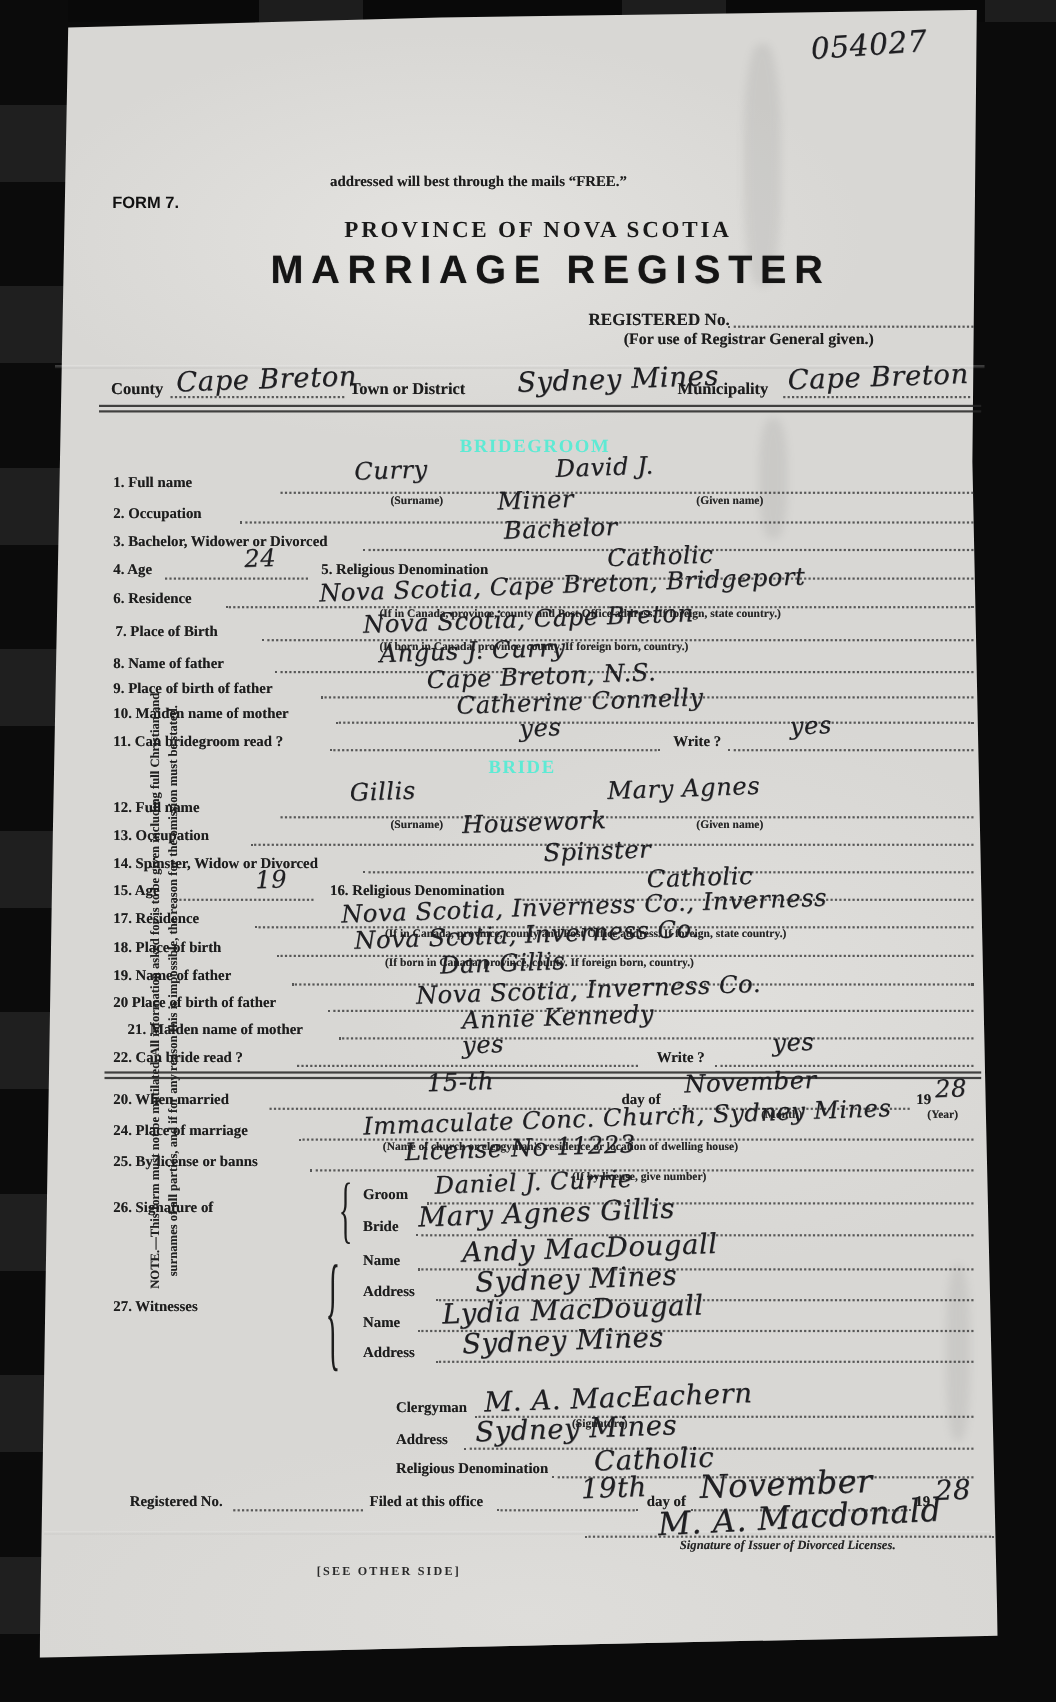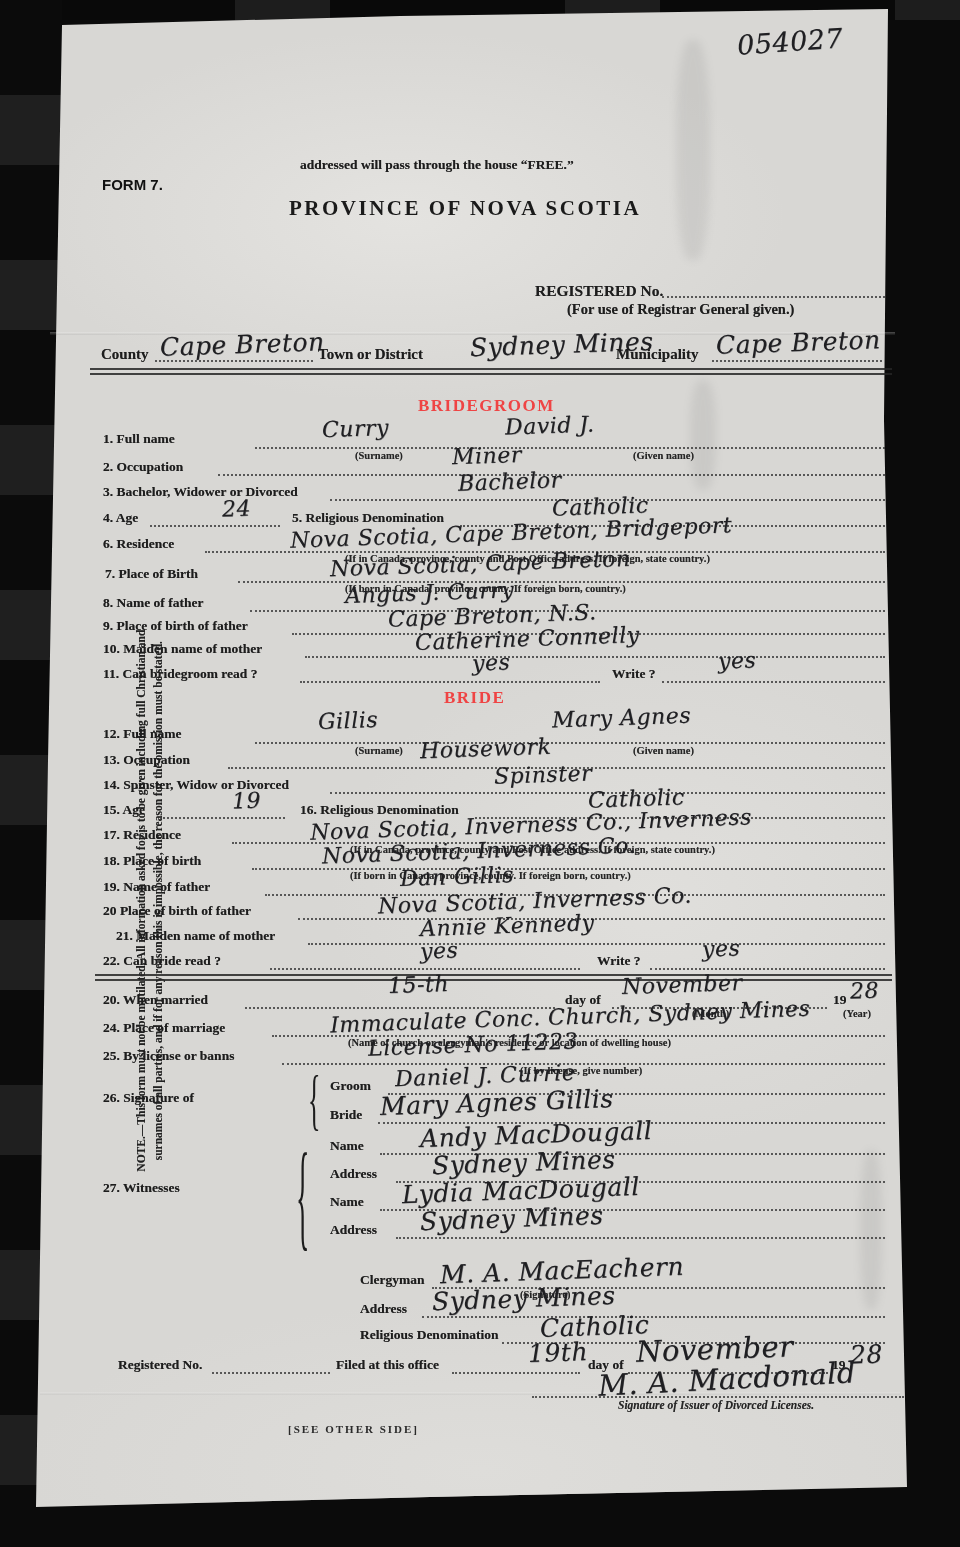--- a/index.html
+++ b/index.html
@@ -21,22 +21,22 @@
       #d8d7d4;}
   .crease{background:linear-gradient(180deg,rgba(255,255,255,.55),rgba(90,90,90,.25));height:3px;}
   .ghost{filter:blur(4px);opacity:.10;background:#555;border-radius:40%;}
   
   .lbl{font-weight:bold;font-size:13.5px;color:#1d1d1d;white-space:nowrap;
        text-shadow:0 0 .6px rgba(20,20,20,.5);}
   .sub{font-weight:bold;font-size:10.5px;color:#262626;white-space:nowrap;
        text-shadow:0 0 .5px rgba(30,30,30,.45);}
   .big-title{font-family:"Liberation Sans",sans-serif;font-weight:bold;font-size:36px;
        letter-spacing:7px;color:#151515;white-space:nowrap;text-shadow:0 0 .8px rgba(0,0,0,.5);}
-  .province{font-weight:bold;font-size:21px;letter-spacing:2.5px;color:#1a1a1a;white-space:nowrap;}
-  .sect{font-weight:bold;font-size:17px;letter-spacing:1.5px;color:#ef4444;white-space:nowrap;}
+  .province{font-weight:bold;font-size:21px;letter-spacing:2.5px;color:#1a1a1a;white-space:nowrap;margin-left:24px;}
+  .sect{font-weight:bold;font-size:17px;letter-spacing:1.5px;color:#5eead4;white-space:nowrap;}
   .form-no{font-family:"Liberation Sans",sans-serif;font-weight:bold;font-size:15px;color:#111;}
   
   .hw{font-family:"DejaVu Serif",serif;font-style:italic;font-size:22px;color:#1f1f22;
       white-space:nowrap;transform:rotate(-2deg);letter-spacing:.5px;
       text-shadow:.4px .4px .5px rgba(25,25,30,.45);}
   .hw-lg{font-size:25px;}
   .hw-xl{font-size:29px;}
   
   .dots{border-bottom:2px dotted #383838;height:0;opacity:.8;}
   .rule2{border-top:2px solid #262626;border-bottom:2px solid #262626;height:3px;opacity:.85;}
@@ -56,23 +56,24 @@
   <div class="abs paper"></div>
 
   <div class="abs crease" style="left:50px;top:332px;width:845px;opacity:.5"></div>
   <div class="abs crease" style="left:40px;top:1392px;width:860px;opacity:.35"></div>
   <div class="abs ghost" style="left:676px;top:40px;width:34px;height:220px"></div>
   <div class="abs ghost" style="left:690px;top:380px;width:26px;height:110px"></div>
   <div class="abs ghost" style="left:860px;top:1150px;width:22px;height:160px"></div>
 
   <div class="abs hw hw-lg" style="left:737px;top:26px;transform:rotate(-4deg);font-size:27px">054027</div>
 
-  <div class="abs lbl" style="left:300px;top:157px">addressed will pass through the house “FREE.”</div>
+  <div class="abs lbl" style="left:300px;top:157px">addressed will best through the mails “FREE.”</div>
   <div class="abs form-no" style="left:102px;top:176px">FORM 7.</div>
   <div class="abs province" style="left:289px;top:196px">PROVINCE OF NOVA SCOTIA</div>
+  <div class="abs big-title" style="left:246px;top:224px">MARRIAGE REGISTER</div>
 
   <div class="abs lbl" style="left:535px;top:282px;font-size:15.5px">REGISTERED No.</div>
   <div class="abs dots" style="left:662px;top:296px;width:223px"></div>
   <div class="abs lbl" style="left:567px;top:301px;font-size:14.5px">(For use of Registrar General given.)</div>
 
   <div class="abs lbl" style="left:101px;top:346px;font-size:15px">County</div>
   <div class="abs dots" style="left:155px;top:360px;width:158px"></div>
   <div class="abs hw hw-lg" style="left:160px;top:330px">Cape Breton</div>
   <div class="abs lbl" style="left:318px;top:346px;font-size:15px">Town or District</div>
   <div class="abs hw hw-lg" style="left:470px;top:330px">Sydney Mines</div>

